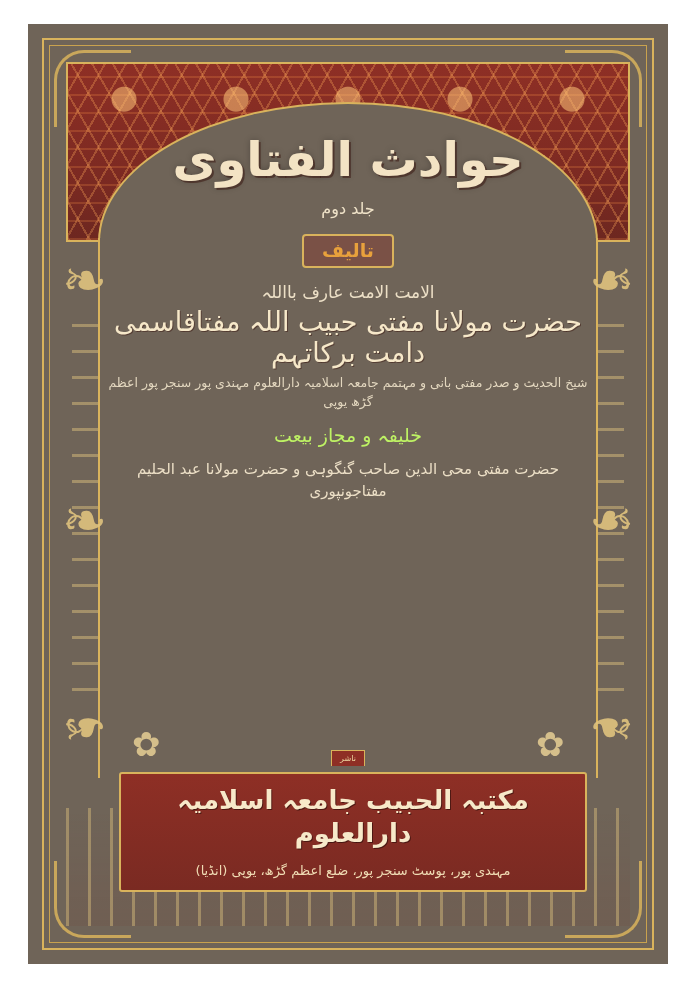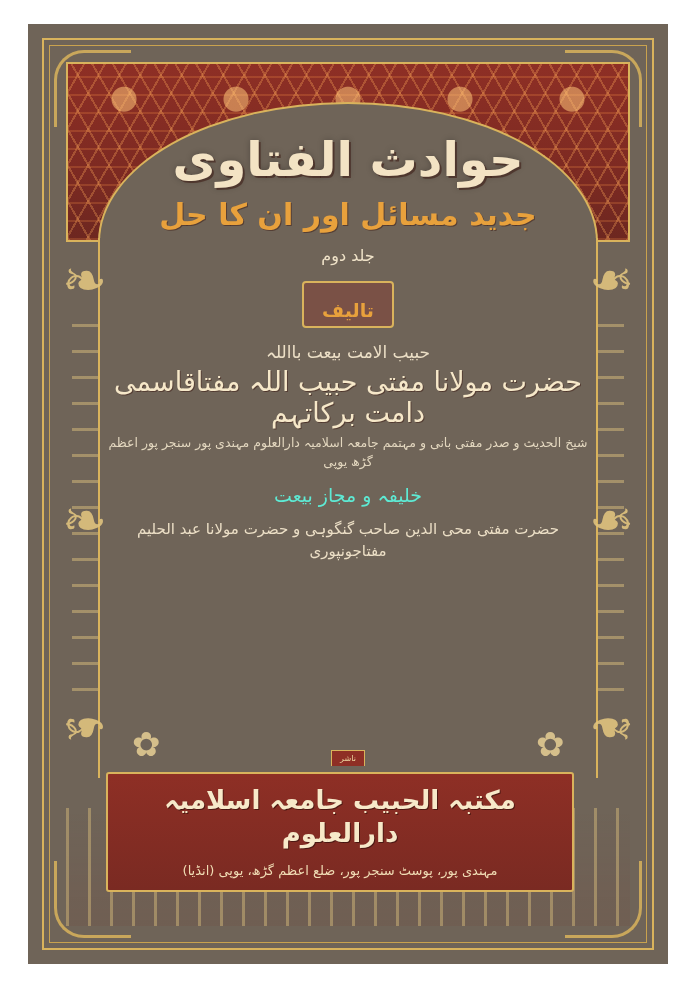--- a/index.html
+++ b/index.html
@@ -189,39 +189,39 @@
     color: #efe2c8;
   }
 
   .badge-wrap {
     margin-top: 16px;
     display: flex;
     justify-content: center;
   }
   .badge {
     display: inline-block;
-    padding: 16px 18px 5px;
+    padding: 3px 18px 5px;
     border: 2px solid #d9b35c;
     border-radius: 4px;
     background: rgba(142,47,37,.35);
     color: #e8a13c;
     font-size: 19px;
     font-weight: bold;
     text-align: center;
   }
 
   .author-block {
     margin-top: 14px;
     color: #f0e5d0;
   }
   .author-pre   { font-size: 17px; margin-bottom: 4px; color: #ecdfc6; }
   .author-name  { font-size: 27px; font-weight: normal; color: #f6e8c9;
                   text-shadow: 1px 1px 0 rgba(60,25,18,.5); }
   .author-desc  { font-size: 12.5px; line-height: 1.5; margin-top: 6px; color: #e3d7bf; }
-  .author-role  { font-size: 19px; margin-top: 12px; color: #5eead4; }
+  .author-role  { font-size: 19px; margin-top: 12px; color: #bef264; }
   .author-sub   { font-size: 15px; margin-top: 12px; color: #ecdfc6; line-height: 1.5; }
 
   
   .publisher-tag {
     position: absolute;
     left: 50%;
     top: 726px;
     transform: translateX(-50%);
     width: 34px;
     height: 16px;
@@ -231,21 +231,21 @@
     color: #f0d9a2;
     font-size: 8px;
     display: flex;
     align-items: center;
     justify-content: center;
     box-sizing: border-box;
   }
 
   .publisher-plaque {
     position: absolute;
-    left: 78px;
+    left: 91px;
     top: 748px;
     width: 468px;
     padding: 10px 12px 12px;
     background: linear-gradient(180deg, #8e2f25 0%, #7a2a22 100%);
     border: 2px solid #d9b35c;
     box-sizing: border-box;
     text-align: center;
     direction: rtl;
     border-radius: 3px;
   }
@@ -301,30 +301,29 @@
     <div class="swirl s6">❧</div>
 
     <div class="leaf-band left"></div>
     <div class="leaf-band right"></div>
     <div class="bottom-band"></div>
 
     <div class="title-stack">
 
       <div class="main-title">حوادث الفتاوی</div>
 
-      <div class="subtitle">جدید مسائل اور ان کا حل</div>
 
       <div class="volume">جلد دوم</div>
 
       <div class="badge-wrap">
         <span class="badge">تالیف</span>
       </div>
 
       <div class="author-block">
-        <div class="author-pre">حبیب الامت بیعت بااللہ</div>
+        <div class="author-pre">الامت الامت عارف بااللہ</div>
 
         <div class="author-name">حضرت مولانا مفتی حبیب اللہ مفتاقاسمی دامت برکاتہم</div>
 
         <div class="author-desc">شیخ الحدیث و صدر مفتی بانی و مہتمم جامعہ اسلامیہ دارالعلوم مہندی پور سنجر پور اعظم گڑھ یوپی</div>
 
         <div class="author-role">خلیفہ و مجاز بیعت</div>
 
         <div class="author-sub">حضرت مفتی محی الدین صاحب گنگوہی و حضرت مولانا عبد الحلیم مفتاجونپوری</div>
       </div>
     </div>

